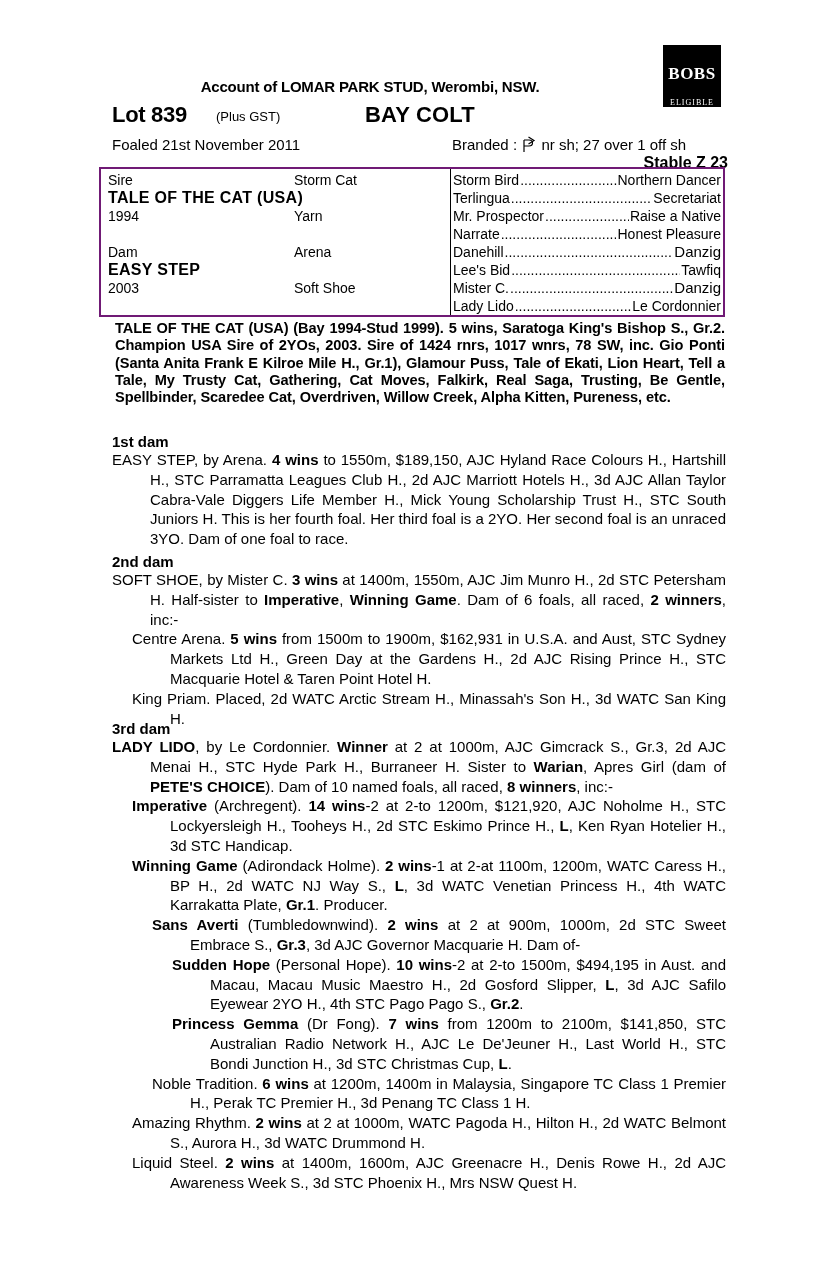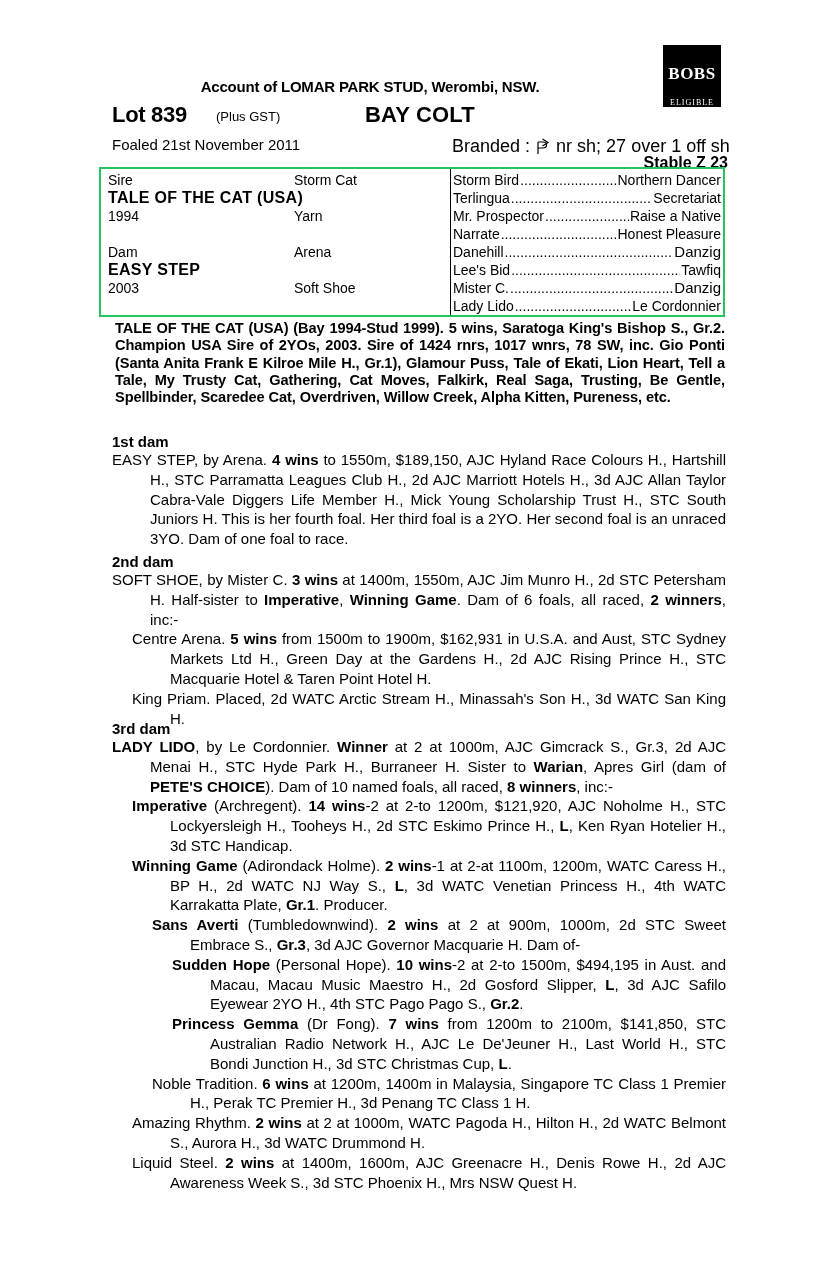--- a/index.html
+++ b/index.html
@@ -44,31 +44,31 @@
   }
   .colour{
     position:absolute;left:0;top:0;width:616px;text-align:center;
     font-weight:bold;font-size:22px;letter-spacing:0.2px;
   }
   .stable{
     position:absolute;right:0;top:4px;font-weight:bold;font-size:16px;margin-top:48px;
   }
 
   .foaled{position:absolute;left:112px;top:136px;font-size:15px;}
-  .branded{position:absolute;left:452px;top:136px;font-size:18px;white-space:nowrap;}
+  .branded{position:absolute;left:452px;top:136px;font-size:15px;white-space:nowrap;}
   .brandmark{
     display:inline-block;position:relative;width:16px;height:14px;
     vertical-align:-2px;
   }
   .brandmark svg{position:absolute;left:0;top:-4px;}
 
   
   .ped{
     position:absolute;left:99px;top:167px;width:626px;height:150px;
-    border:2px solid #22c55e;box-sizing:border-box;
+    border:2px solid #701a75;box-sizing:border-box;
   }
   .ped-div{
     position:absolute;left:349px;top:0;width:1px;height:146px;background:#000;
   }
   .ped-col1{position:absolute;left:7px;top:2px;width:340px;}
   .ped-col2{position:absolute;left:352px;top:2px;width:268px;}
   .prow{height:18px;line-height:18px;font-size:14px;position:relative;white-space:nowrap;}
   .prow .gen1{position:absolute;left:0;top:0;}
   .prow .gen2{position:absolute;left:186px;top:0;}
   .pname-b{font-weight:bold;font-size:16px;letter-spacing:0.3px;}

